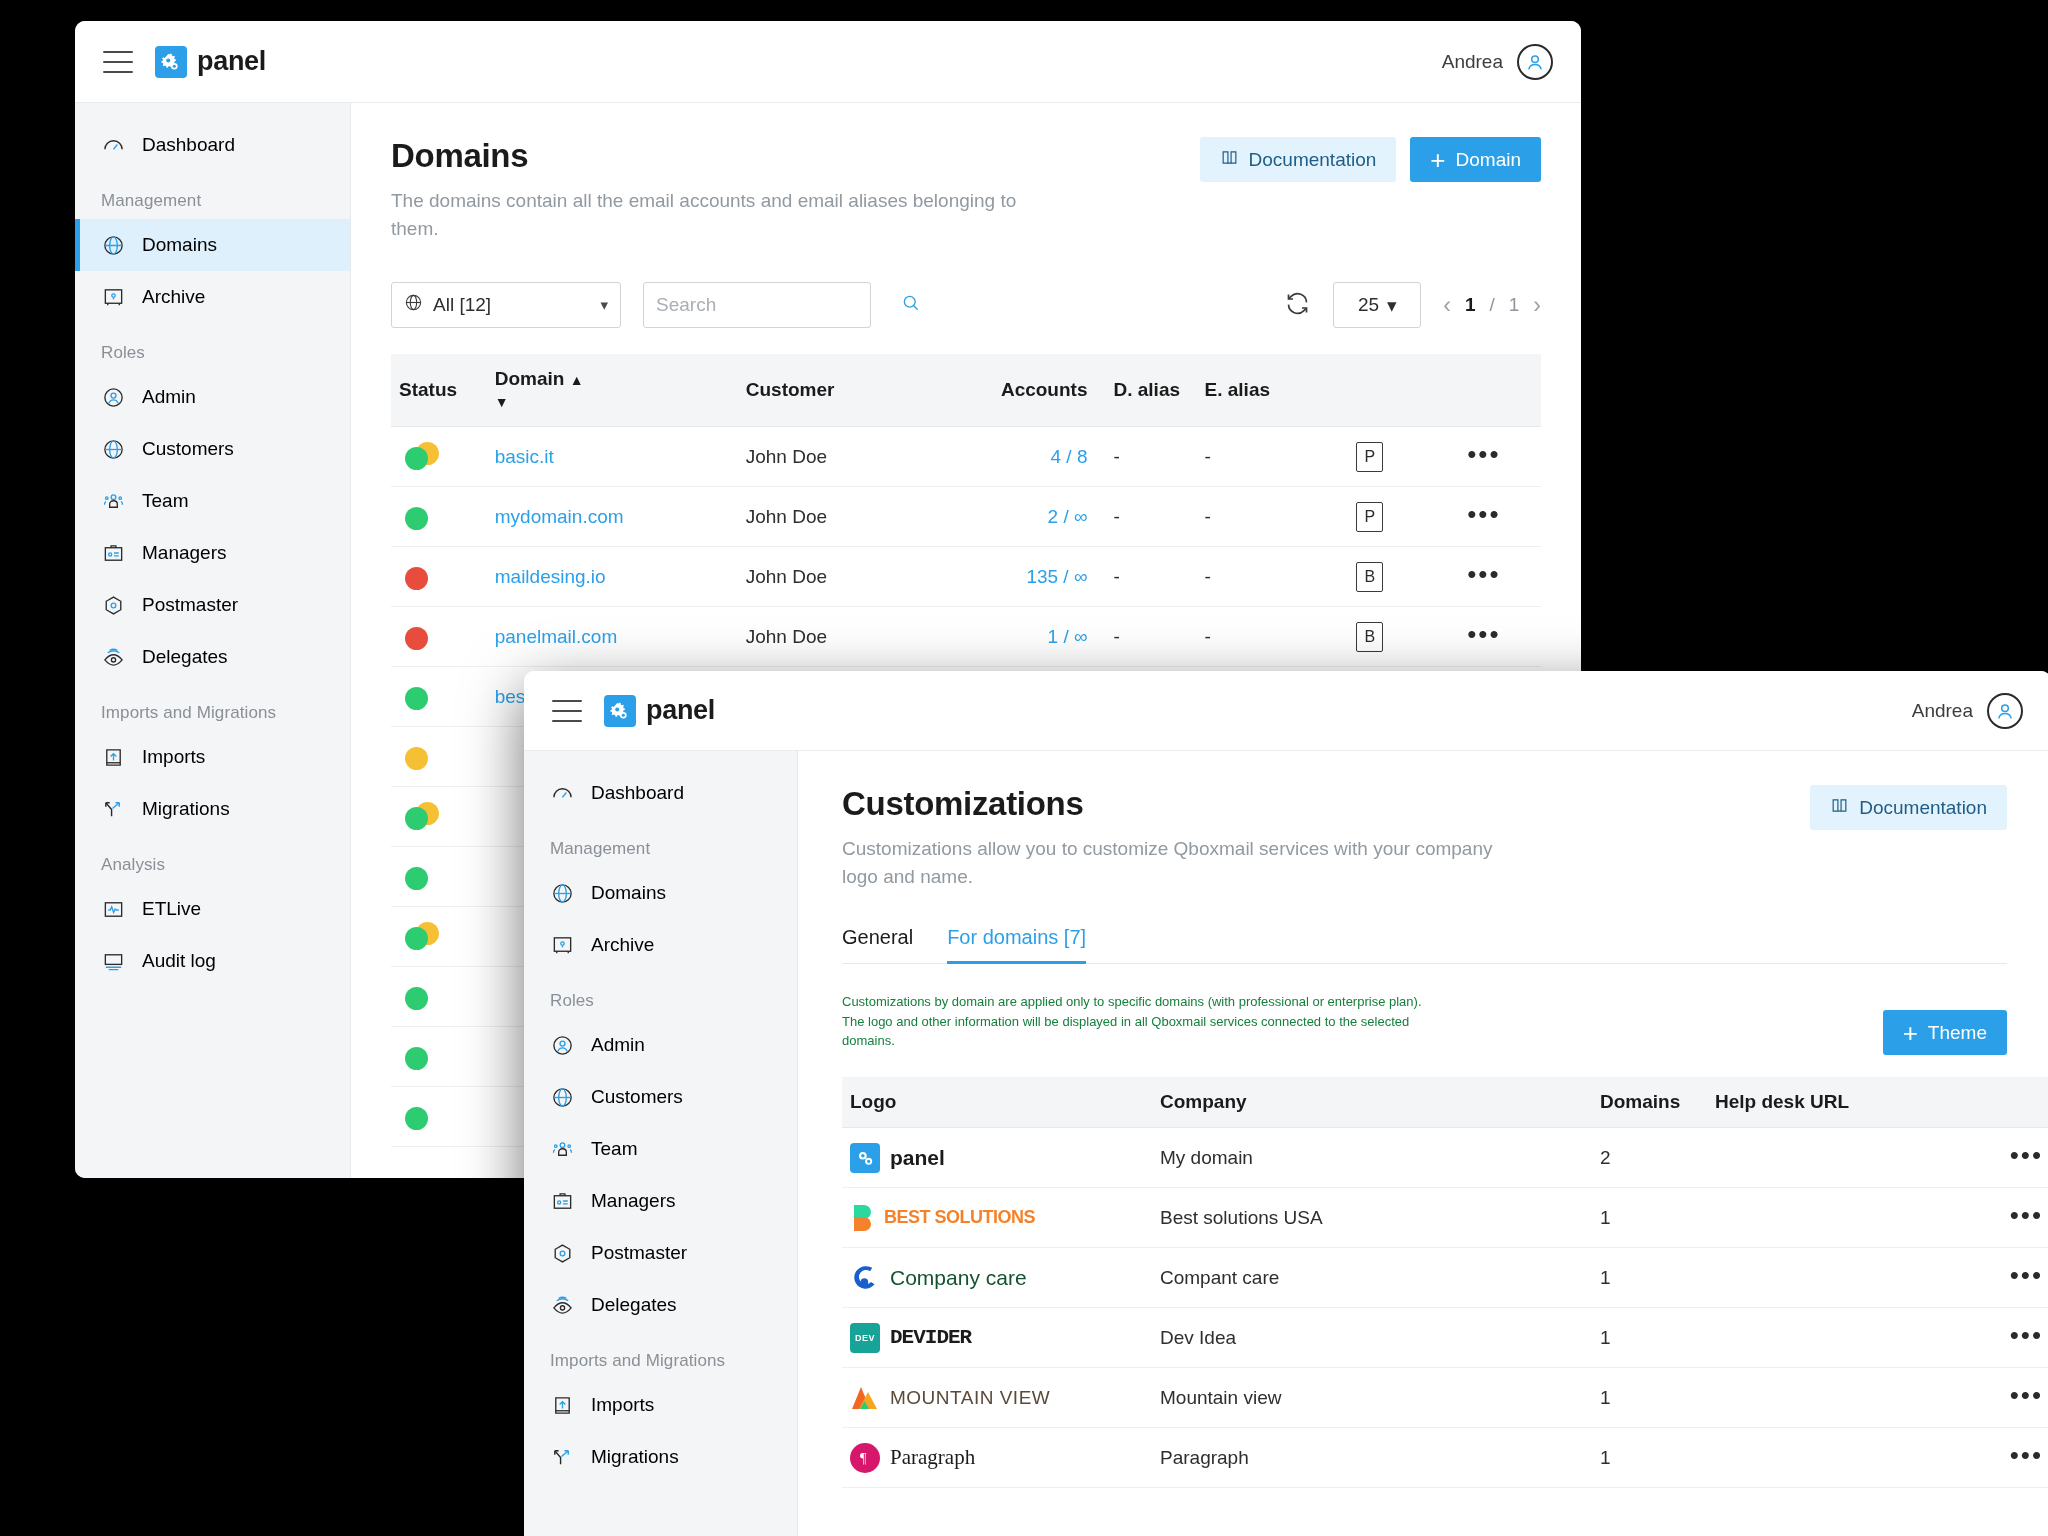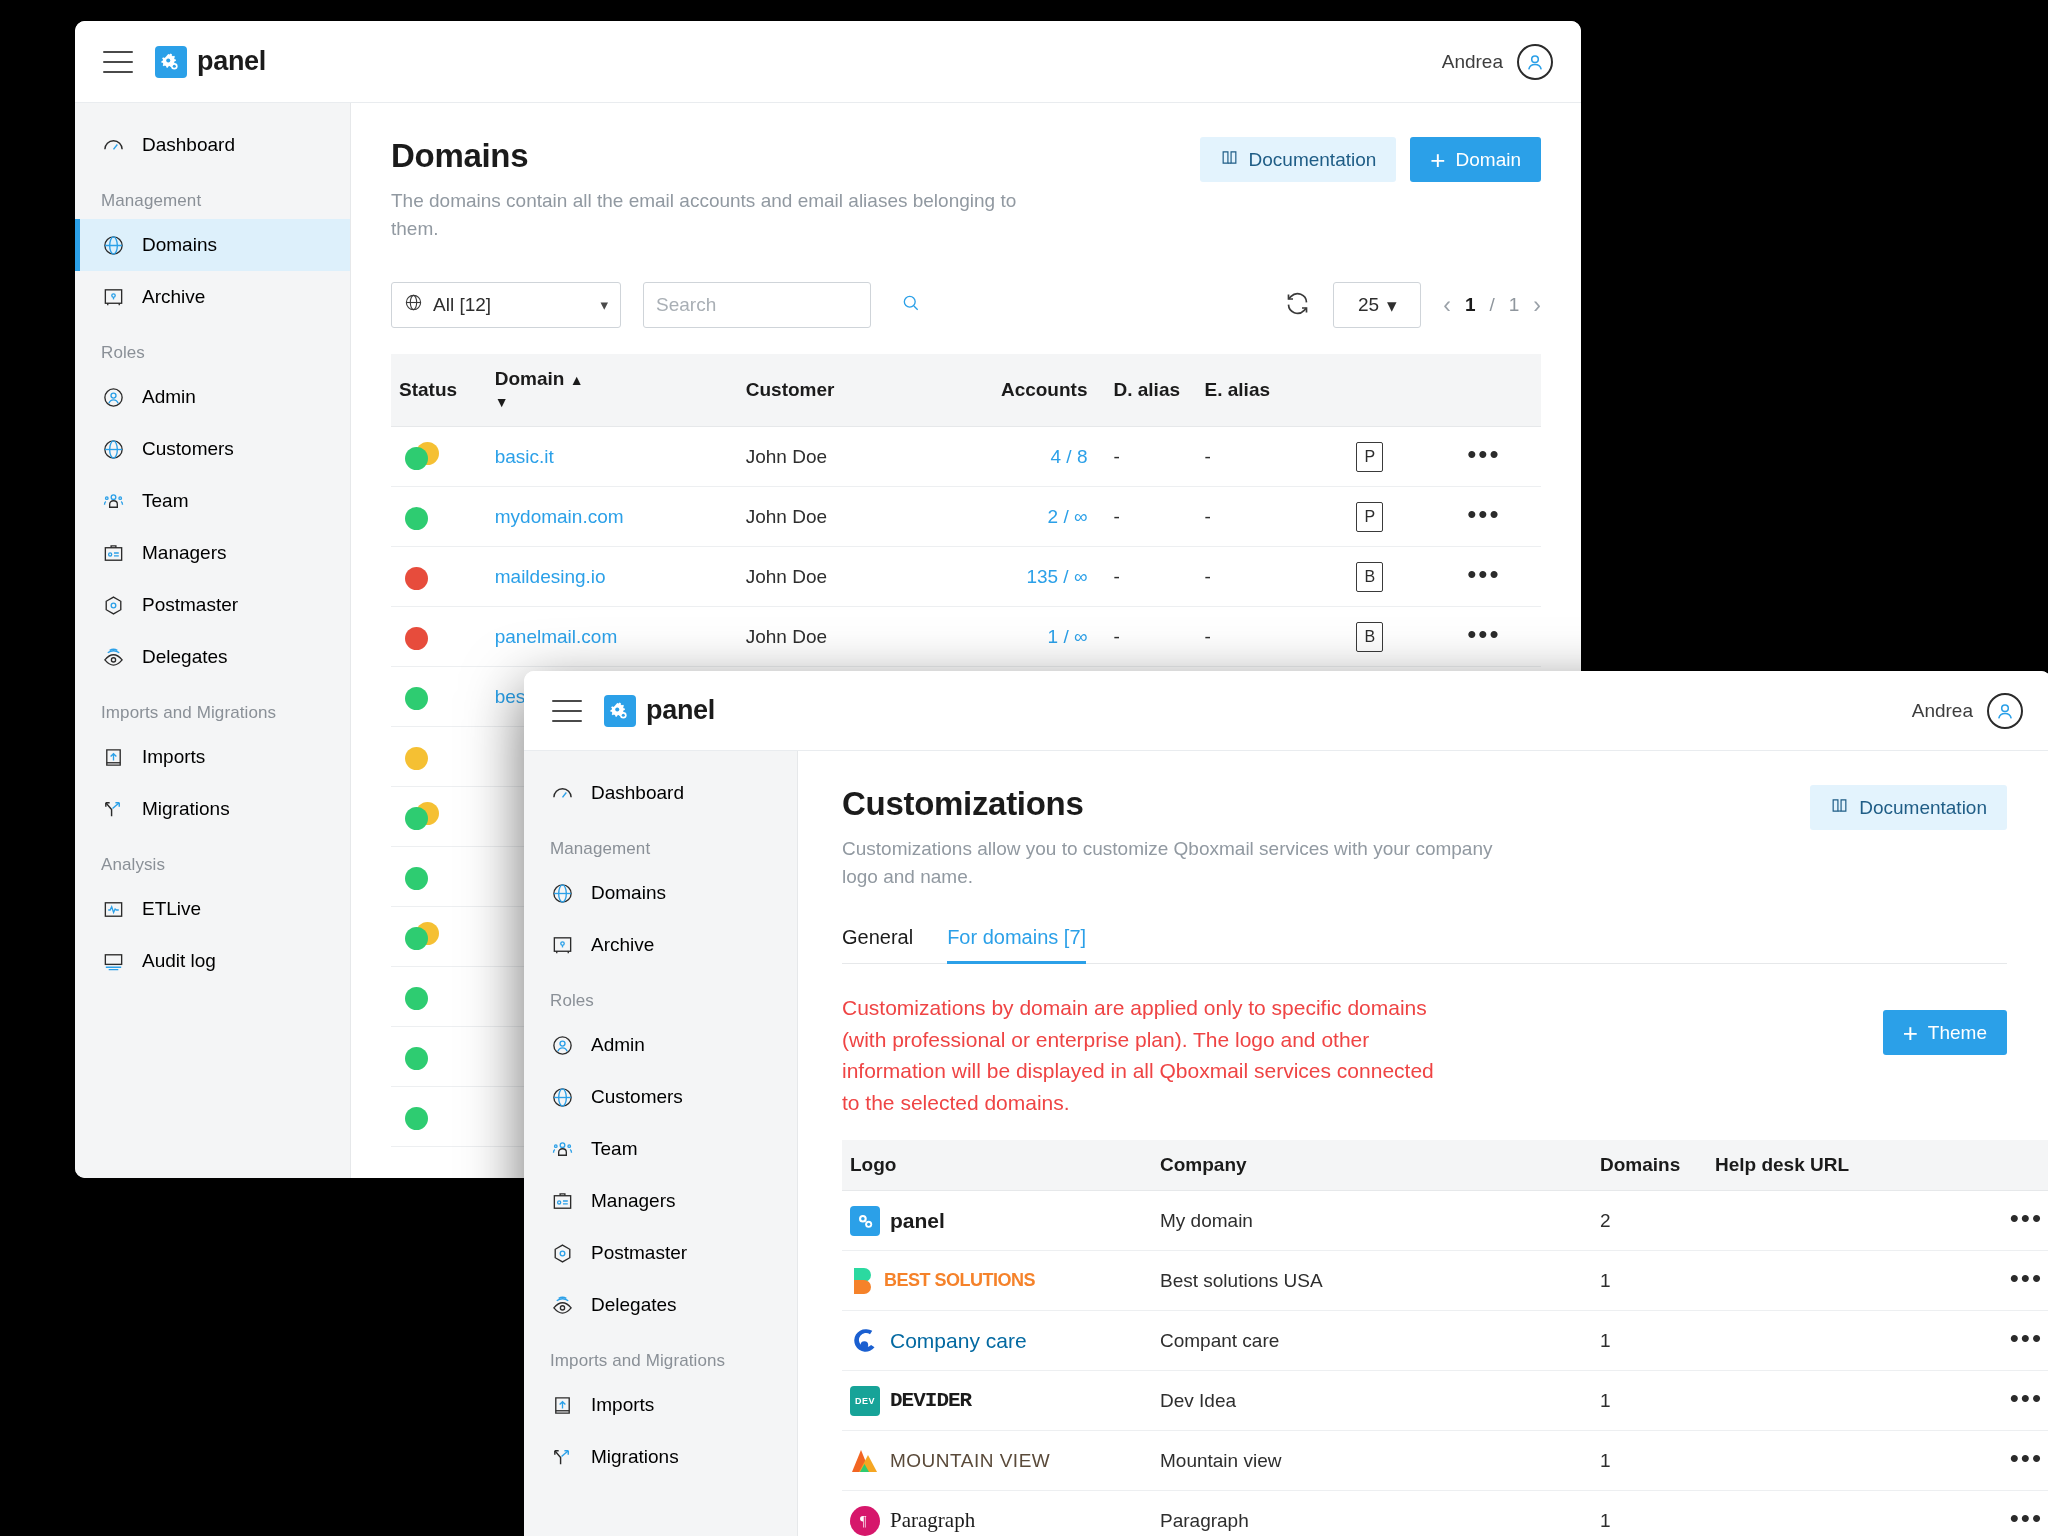--- a/index.html
+++ b/index.html
@@ -142,21 +142,21 @@
   .dots-btn { letter-spacing:2px; font-size:26px; color:#2b2b2b; cursor:pointer; line-height:0.5;}
 
   
   .tabs { display:flex; gap:34px; margin-top:36px; border-bottom:1px solid #e6e8ea; }
   .tab {
     font-size:20px; padding-bottom:12px; cursor:pointer; color:#1b1b1b;
     border-bottom:3px solid transparent; margin-bottom:-1px;
   }
   .tab.active { color:#2BA0E8; border-bottom-color:#2BA0E8; }
   .tab-body { display:flex; margin-top:28px; }
-  .tab-desc { font-size:21px; color:#ef4444; line-height:1.5; max-width:600px; }
+  .tab-desc { font-size:13px; color:#15803d; line-height:1.5; max-width:600px; }
 
   
   .logo-cell { display:flex; align-items:center; gap:10px; }
   .logo-name { font-size:21px; }
   .mark-sq { width:30px;height:30px;border-radius:4px;display:flex;align-items:center;justify-content:center;flex:0 0 auto;}
 </style>
 </head>
 <body>
 
 <div class="stage">
@@ -861,21 +861,21 @@
               </tr>
               <tr>
                 <td>
                   <div class="logo-cell">
                     <span class="mark-sq" style="background:transparent">
                       <svg width="27" height="27" viewBox="0 0 24 24">
                         <path d="M12 2a10 10 0 108 16l-3-2a6.3 6.3 0 11-1-9.6l2-3A9.9 9.9 0 0012 2z" fill="#1A5FD0"></path>
                         <circle cx="11" cy="16" r="3.4" fill="#1A5FD0"></circle>
                       </svg>
                     </span>
-                    <span class="logo-name" style="color:#0369a1">Company care</span>
+                    <span class="logo-name" style="color:#14532d">Company care</span>
                   </div>
                 </td>
                 <td>Compant care</td>
                 <td>1</td>
                 <td></td>
                 <td style="text-align:right;padding-right:14px"><span class="dots-btn">•••</span></td>
               </tr>
               <tr>
                 <td>
                   <div class="logo-cell">

